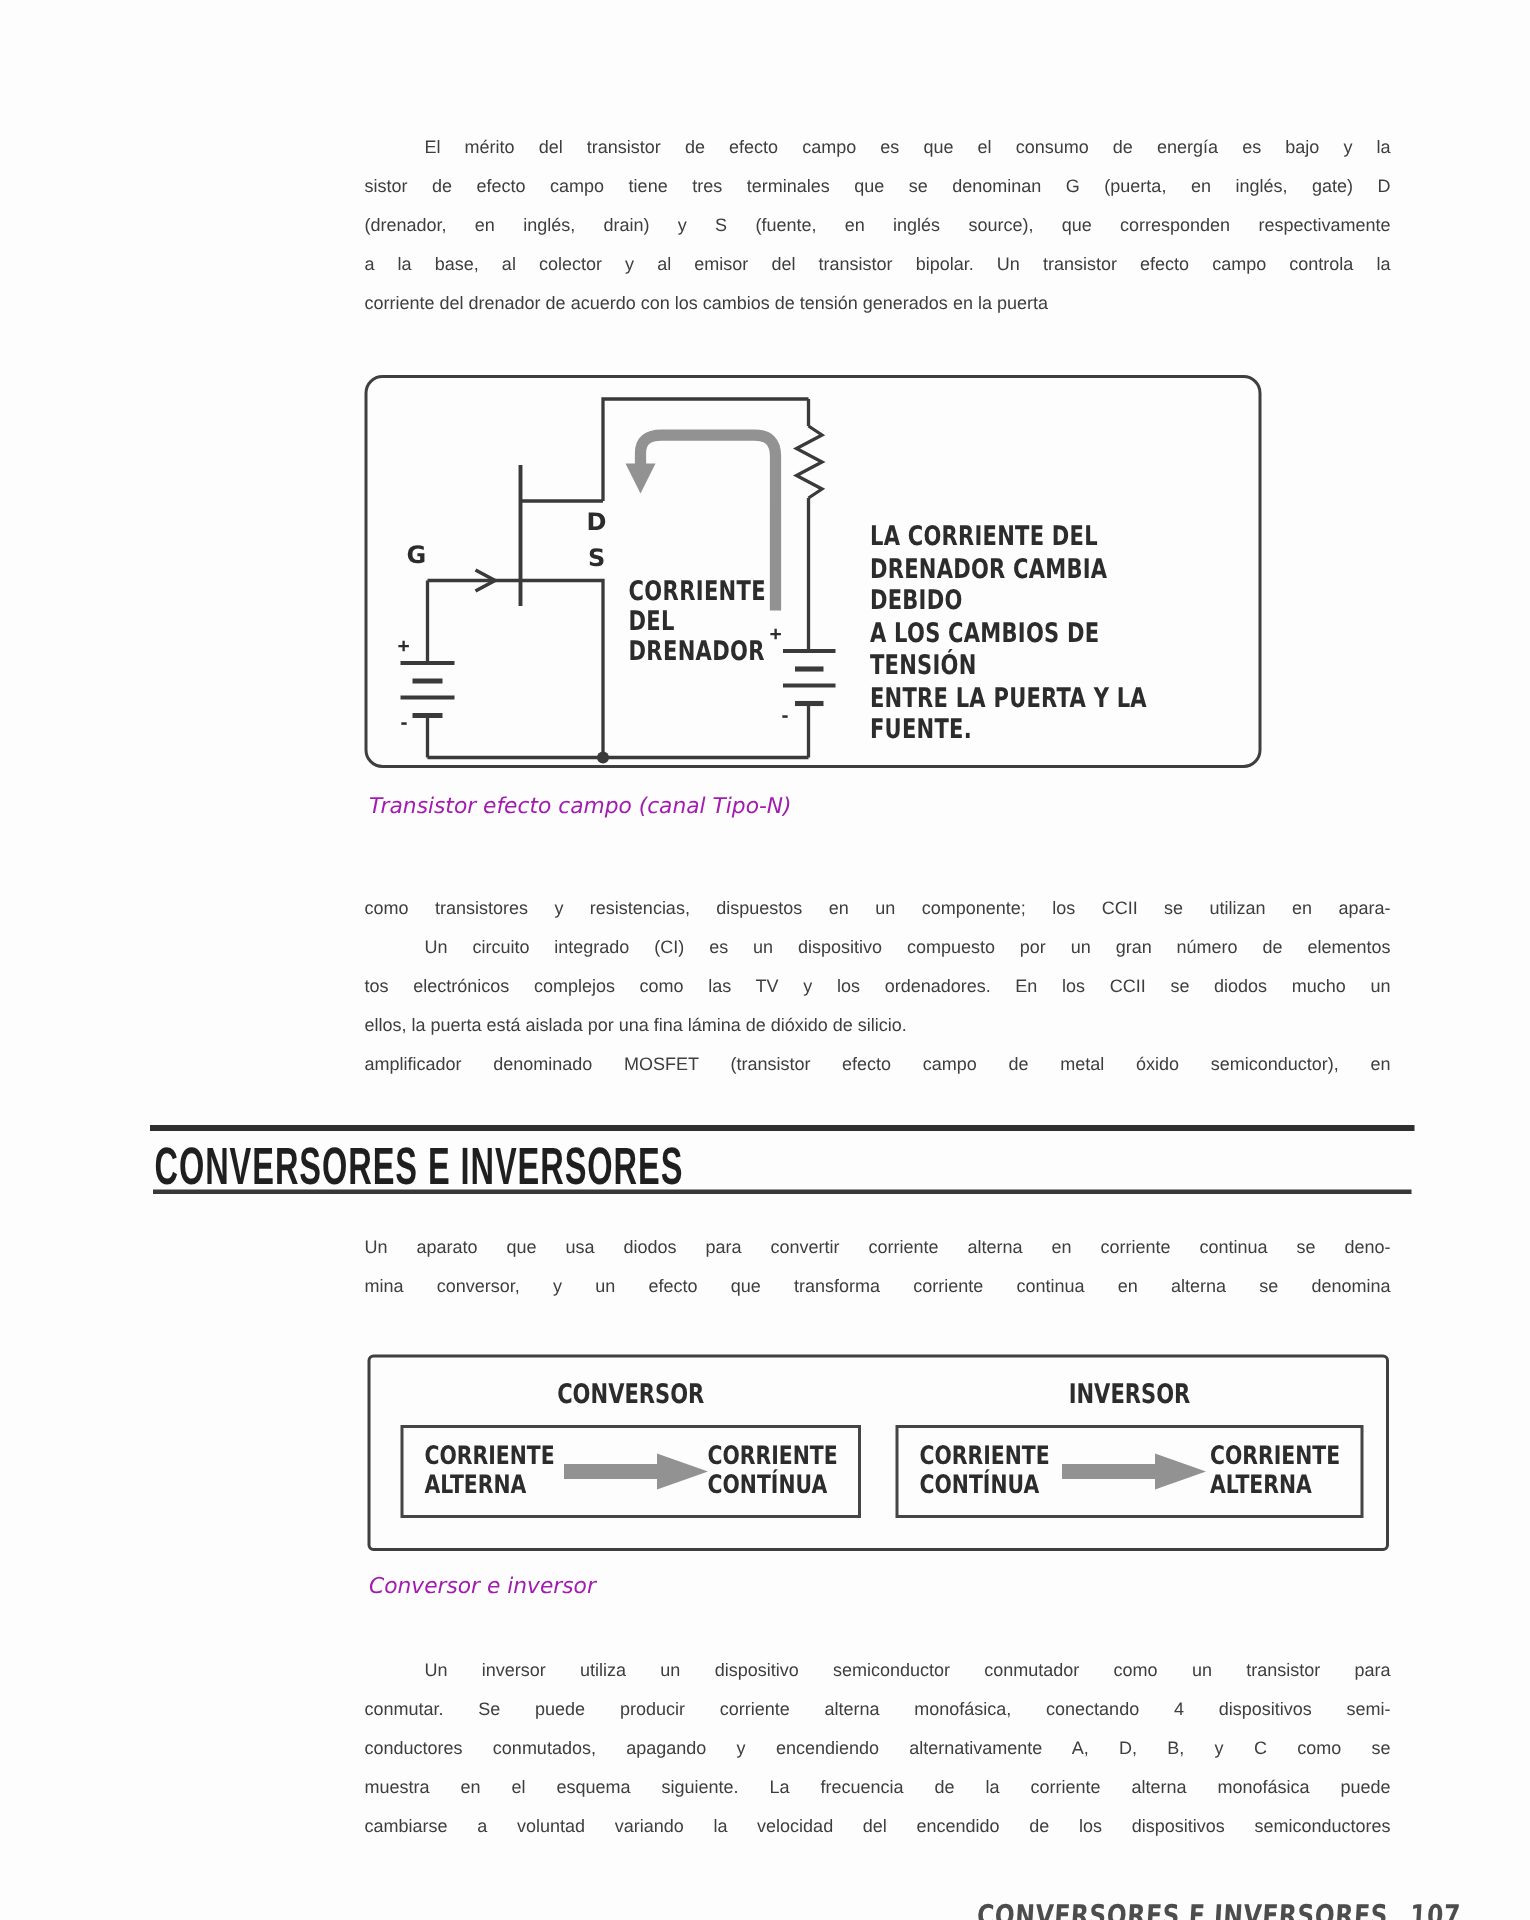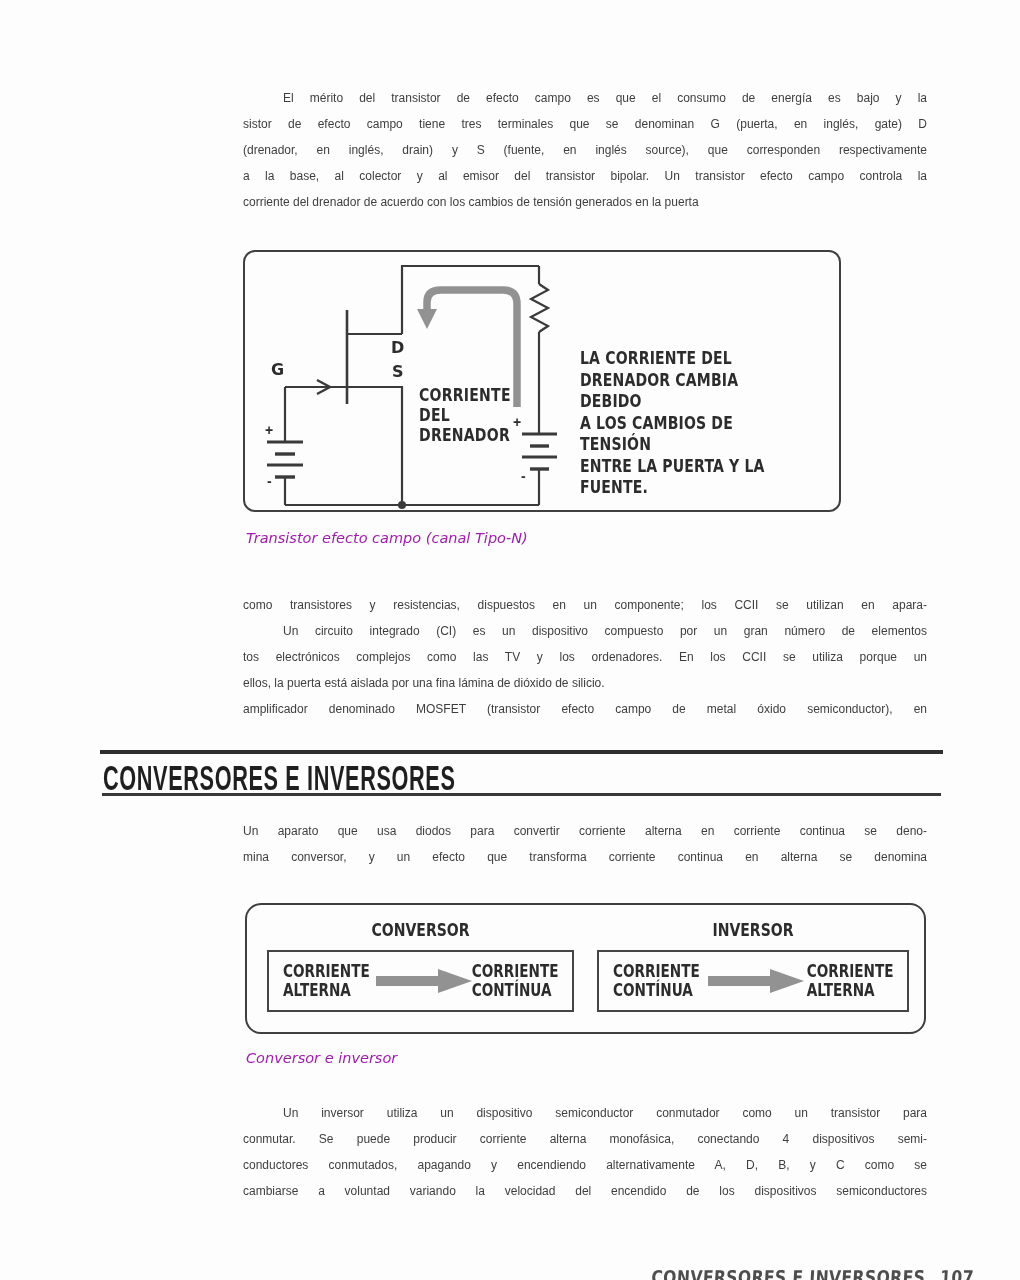--- a/index.html
+++ b/index.html
@@ -9,21 +9,21 @@
     font-family:"Liberation Sans",sans-serif;color:#3e3e3e;
   }
   
   .para{position:absolute;left:243px;width:684px;font-size:12px;line-height:26px;color:#3e3e3e;}
   .bl{text-align:justify;}
   .jl{text-align-last:justify;}
   .ind{text-indent:40px;}
   
   .figbox{position:absolute;border:2px solid #3f3f3f;border-radius:12px;background:#fdfdfd;}
   .fig1{left:243px;top:250px;width:594px;height:258px;}
-  .fig2{left:245px;top:903px;width:677px;height:127px;border-radius:16px;text-decoration:underline;}
+  .fig2{left:245px;top:903px;width:677px;height:127px;border-radius:4px;text-decoration:underline;}
   .caption{position:absolute;left:246px;font-size:14.5px;font-style:italic;color:#a21caf;
            font-family:"DejaVu Sans",sans-serif;}
   
   .comic{font-family:"DejaVu Sans",sans-serif;font-weight:bold;color:#2c2c2c;}
   .cond{transform:scaleX(0.78);transform-origin:left top;}
   .lbl{position:absolute;font-size:16px;}
   .sign{position:absolute;font-size:14px;font-weight:bold;color:#2c2c2c;}
   .draincur{position:absolute;left:174px;top:133px;font-size:18px;line-height:20px;letter-spacing:.3px;}
   .note{position:absolute;left:335px;top:95px;font-size:18px;line-height:21.5px;letter-spacing:.2px;}
   
@@ -129,21 +129,21 @@
       <div>DRENADOR CAMBIA DEBIDO</div>
       <div>A LOS CAMBIOS DE TENSIÓN</div>
       <div>ENTRE LA PUERTA Y LA FUENTE.</div>
     </div>
   </div>
   <div class="caption" style="top:530px">Transistor efecto campo (canal Tipo-N)</div>
 
   <div class="para" style="top:592px">
     <div class="bl jl">como transistores y resistencias, dispuestos en un componente; los CCII se utilizan en apara-</div>
     <div class="bl jl ind">Un circuito integrado (CI) es un dispositivo compuesto por un gran número de elementos</div>
-    <div class="bl jl">tos electrónicos complejos como las TV y los ordenadores. En los CCII se utiliza porque un</div>
+    <div class="bl jl">tos electrónicos complejos como las TV y los ordenadores. En los CCII se diodos mucho un</div>
     <div class="bl">ellos, la puerta está aislada por una fina lámina de dióxido de silicio.</div>
     <div class="bl jl">amplificador denominado MOSFET (transistor efecto campo de metal óxido semiconductor), en</div>
   </div>
 
   <div class="rule-thick"></div>
   <h2 class="section-title">CONVERSORES E INVERSORES</h2>
   <div class="rule-thin"></div>
 
   <div class="para" style="top:818px">
     <div class="bl jl">Un aparato que usa diodos para convertir corriente alterna en corriente continua se deno-</div>
@@ -183,20 +183,21 @@
         <div>ALTERNA</div>
       </div>
     </div>
   </div>
   <div class="caption" style="top:1050px">Conversor e inversor</div>
 
   <div class="para" style="top:1100px">
     <div class="bl jl ind">Un inversor utiliza un dispositivo semiconductor conmutador como un transistor para</div>
     <div class="bl jl">conmutar. Se puede producir corriente alterna monofásica, conectando 4 dispositivos semi-</div>
     <div class="bl jl">conductores conmutados, apagando y encendiendo alternativamente A, D, B, y C como se</div>
+    <div class="bl jl">muestra en el esquema siguiente. La frecuencia de la corriente alterna monofásica puede</div>
     <div class="bl jl">cambiarse a voluntad variando la velocidad del encendido de los dispositivos semiconductores</div>
 
   </div>
 
   <div class="footer">
     <span>CONVERSORES E INVERSORES</span><span class="pgnum">107</span>
   </div>
 
 </div>
 

